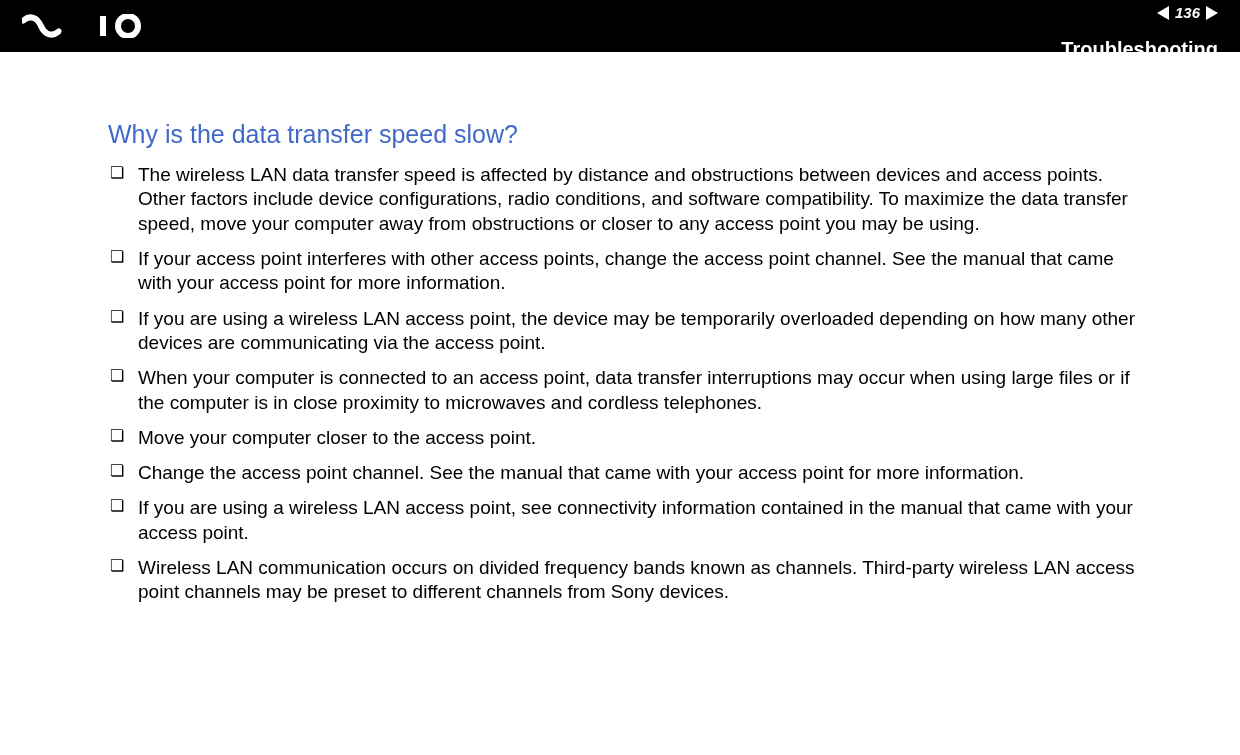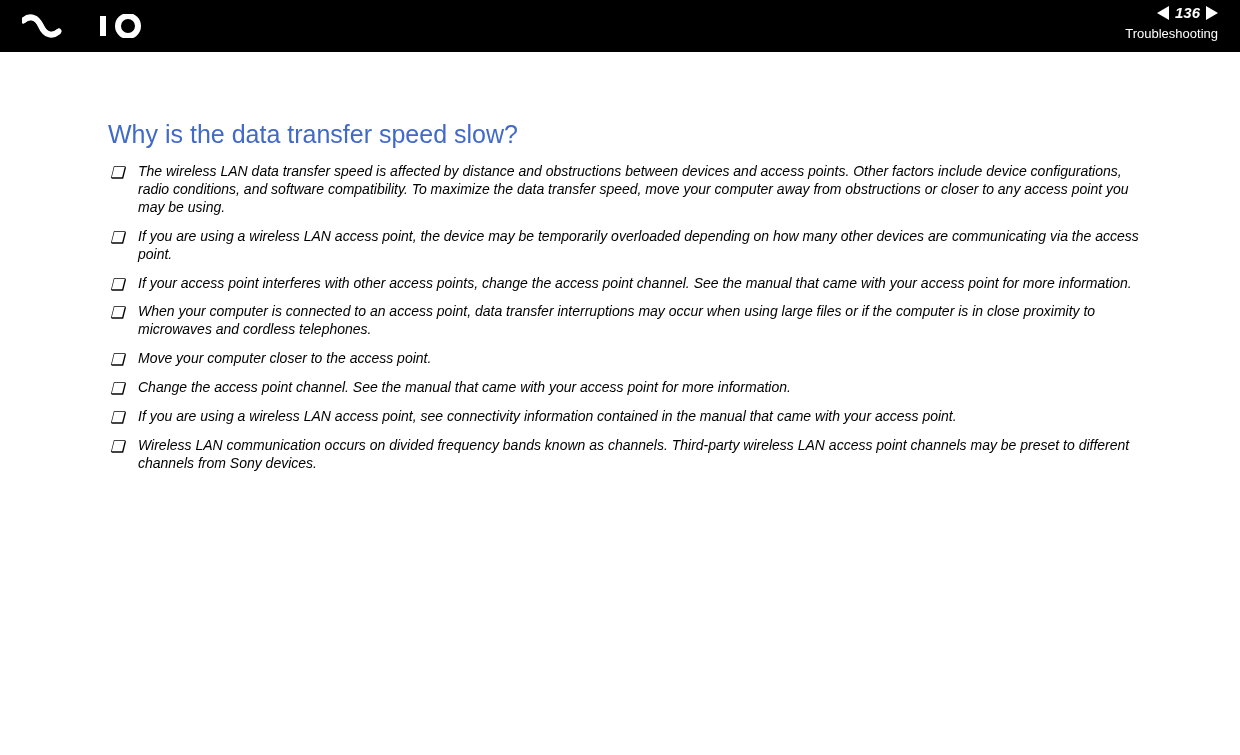--- a/index.html
+++ b/index.html
@@ -42,48 +42,47 @@
     font-weight: bold;
   }
   .arrow {
     width: 0; height: 0;
     border-top: 7px solid transparent;
     border-bottom: 7px solid transparent;
   }
   .arrow-left { border-right: 12px solid #fff; }
   .arrow-right { border-left: 12px solid #fff; }
   .section-name {
-    font-size: 13px;
-    font-weight: normal;
-    margin-top: 5px;
+    font-size: 20px;
+    font-weight: bold;
+    margin-top: 17px;
   }
   .content {
     padding: 68px 92px 0 92px;
     margin-left: 16px;
   }
   .question {
     color: #4169c8;
     font-size: 25px;
     font-weight: normal;
     margin-bottom: 14px;
     margin-top: 20px;
   }
   .question:first-child { margin-top: 0; }
   ul.bullets {
     list-style: none;
     margin-bottom: 4px;
   }
   ul.bullets li {
     position: relative;
     padding-left: 30px;
-    font-size: 14px;
+    font-size: 19px;
     line-height: 1.28;
     color: #000;
     margin-bottom: 11px;
-    font-style: italic;
   }
   ul.bullets li::before {
     content: "❏";
     position: absolute;
     left: 2px;
     top: 0;
     font-size: 16px;
   }
 </style>
 </head>
@@ -117,22 +116,22 @@
     </div>
     <div class="section-name">Troubleshooting</div>
   </div>
 </div>
 
 <div class="content">
 
   <h2 class="question">Why is the data transfer speed slow?</h2>
   <ul class="bullets">
     <li>The wireless LAN data transfer speed is affected by distance and obstructions between devices and access points. Other factors include device configurations, radio conditions, and software compatibility. To maximize the data transfer speed, move your computer away from obstructions or closer to any access point you may be using.</li>
+    <li>If your access point interferes with other access points, change the access point channel. See the manual that came with your access point for more information.</li>
     <li>If you are using a wireless LAN access point, the device may be temporarily overloaded depending on how many other devices are communicating via the access point.</li>
-    <li>If your access point interferes with other access points, change the access point channel. See the manual that came with your access point for more information.</li>
   </ul>
 
   <ul class="bullets">
     <li>When your computer is connected to an access point, data transfer interruptions may occur when using large files or if the computer is in close proximity to microwaves and cordless telephones.</li>
     <li>Move your computer closer to the access point.</li>
     <li>Change the access point channel. See the manual that came with your access point for more information.</li>
   </ul>
 
   <ul class="bullets">
     <li>If you are using a wireless LAN access point, see connectivity information contained in the manual that came with your access point.</li>

